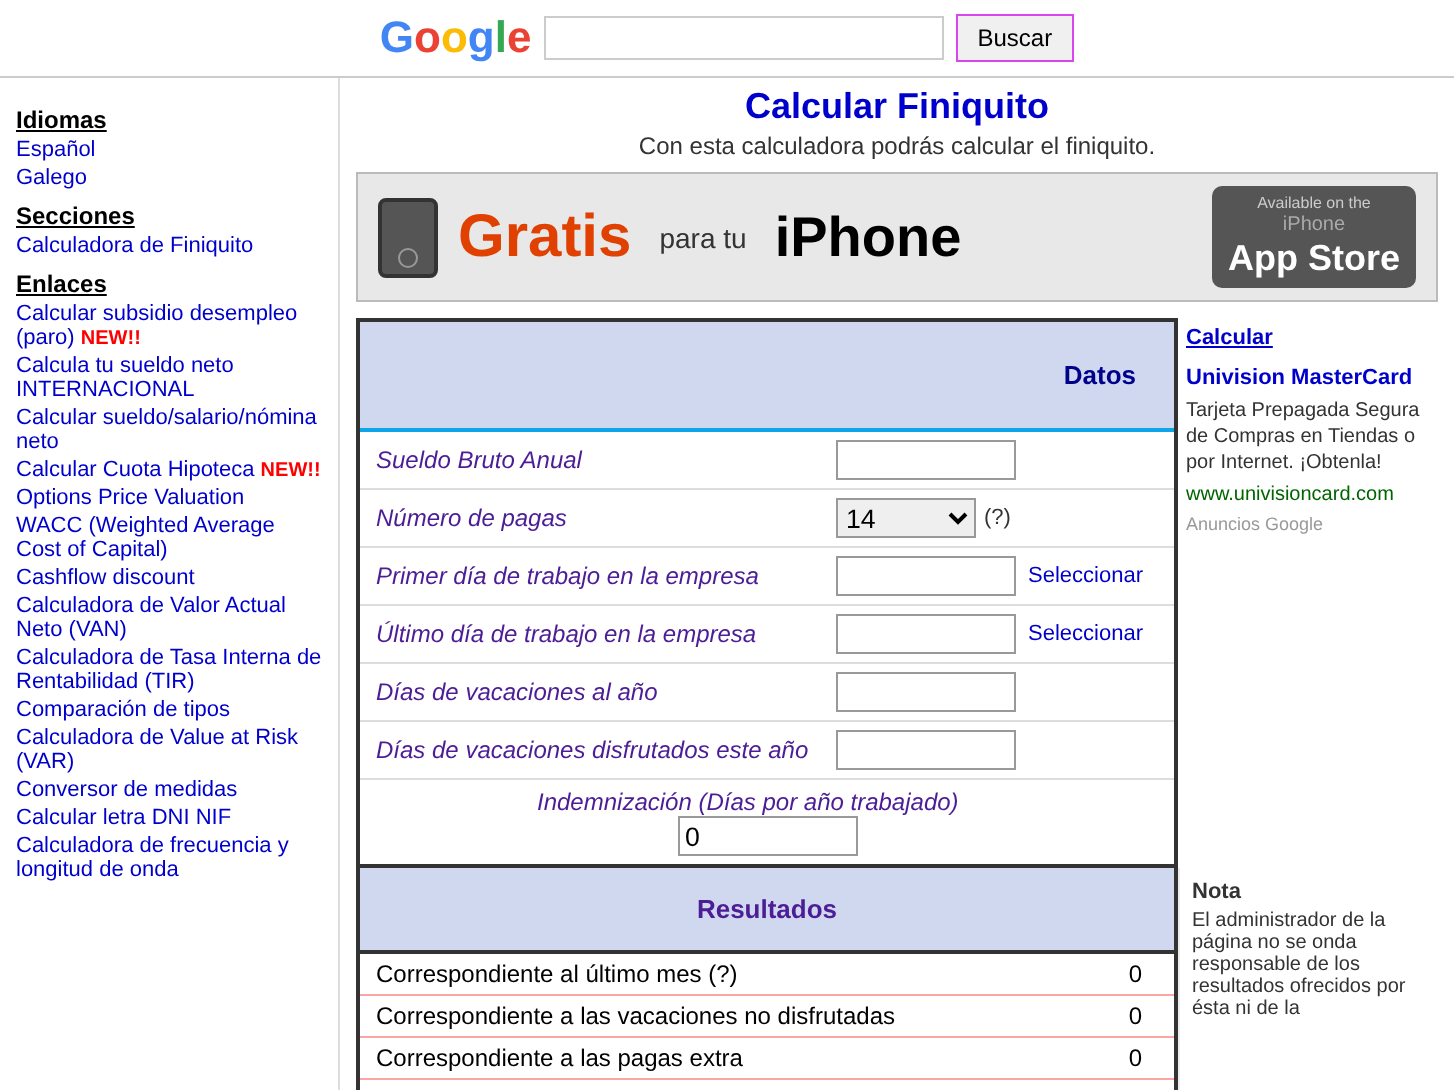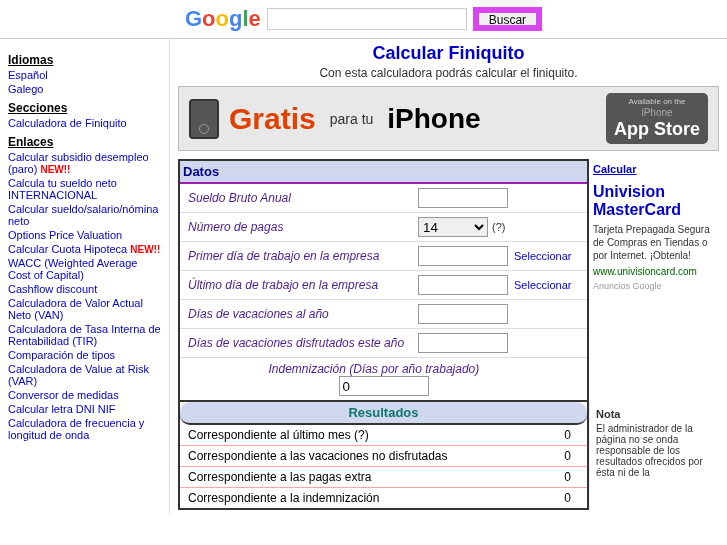--- a/index.html
+++ b/index.html
@@ -24,21 +24,21 @@
       width: 200px;
       height: 22px;
       border: 1px solid #ccc;
       padding: 2px 4px;
       font-size: 13px;
     }
     #search-button-el {
       height: 24px;
       padding: 0 10px;
       background: #f0f0f0;
-      border: 6px solid #d946ef;
+      border: 1px solid #d946ef;
       cursor: pointer;
       font-size: 12px;
     }
 
     
     #main-layout {
       display: flex;
       width: 100%;
     }
 
@@ -152,26 +152,26 @@
     }
     #appstore-badge .available-text { font-size: 8px; color: #ccc; }
     #appstore-badge .appstore-label { font-size: 18px; font-weight: bold; color: #fff; }
 
     
     #datos-section {
       border: 2px solid #333;
     }
     .section-header {
       background: #d0d8f0;
-      text-align: left;
+      text-align: right;
       font-weight: bold;
       font-size: 13px;
       color: #00008b;
-      padding: 3px;
-      border-bottom: 2px solid #a21caf;
+      padding: 19px;
+      border-bottom: 2px solid #0ea5e9;
     }
     .form-row {
       display: flex;
       align-items: center;
       padding: 4px 8px;
       border-bottom: 1px solid #ddd;
       min-height: 28px;
     }
     .form-label {
       width: 230px;
@@ -217,21 +217,21 @@
     #calcular-btn {
       display: block;
       color: #00c;
       font-size: 11px;
       font-weight: bold;
       cursor: pointer;
       text-decoration: underline;
       margin-bottom: 4px;
     }
     .ad-title {
-      font-size: 16px;
+      font-size: 11px;
       color: #00c;
       font-weight: bold;
       cursor: pointer;
     }
     .ad-body {
       font-size: 10px;
       color: #333;
       line-height: 1.3;
     }
     .ad-link {
@@ -246,24 +246,23 @@
     
     #resultados-section {
       border: 2px solid #333;
       border-top: none;
     }
     .results-header {
       background: #d0d8f0;
       text-align: center;
       font-weight: bold;
       font-size: 13px;
-      color: #0f766e;
-      padding: 3px;
+      color: #4c1d95;
+      padding: 13px;
       border-bottom: 2px solid #333;
-      border-radius: 10px;
     }
     .result-row {
       display: flex;
       align-items: center;
       padding: 3px 8px;
       border-bottom: 1px solid #fca5a5;
     }
     .result-label {
       flex: 1;
       font-size: 12px;
@@ -319,22 +318,22 @@
     <a class="sidebar-link">Español</a>
     <a class="sidebar-link">Galego</a>
 
     <div class="sidebar-section-title">Secciones</div>
     <a class="sidebar-link">Calculadora de Finiquito</a>
 
     <div class="sidebar-section-title">Enlaces</div>
     <a class="sidebar-link">Calcular subsidio desempleo (paro) <span class="new-badge">NEW!!</span></a>
     <a class="sidebar-link">Calcula tu sueldo neto INTERNACIONAL</a>
     <a class="sidebar-link">Calcular sueldo/salario/nómina neto</a>
+    <a class="sidebar-link">Calcular Cuota Hipoteca <span class="new-badge">NEW!!</span></a>
     <a class="sidebar-link">Options Price Valuation</a>
-    <a class="sidebar-link">Calcular Cuota Hipoteca <span class="new-badge">NEW!!</span></a>
     <a class="sidebar-link">WACC (Weighted Average Cost of Capital)</a>
     <a class="sidebar-link">Cashflow discount</a>
     <a class="sidebar-link">Calculadora de Valor Actual Neto (VAN)</a>
     <a class="sidebar-link">Calculadora de Tasa Interna de Rentabilidad (TIR)</a>
     <a class="sidebar-link">Comparación de tipos</a>
     <a class="sidebar-link">Calculadora de Value at Risk (VAR)</a>
     <a class="sidebar-link">Conversor de medidas</a>
     <a class="sidebar-link">Calcular letra DNI NIF</a>
     <a class="sidebar-link">Calculadora de frecuencia y longitud de onda</a>
   </div>

